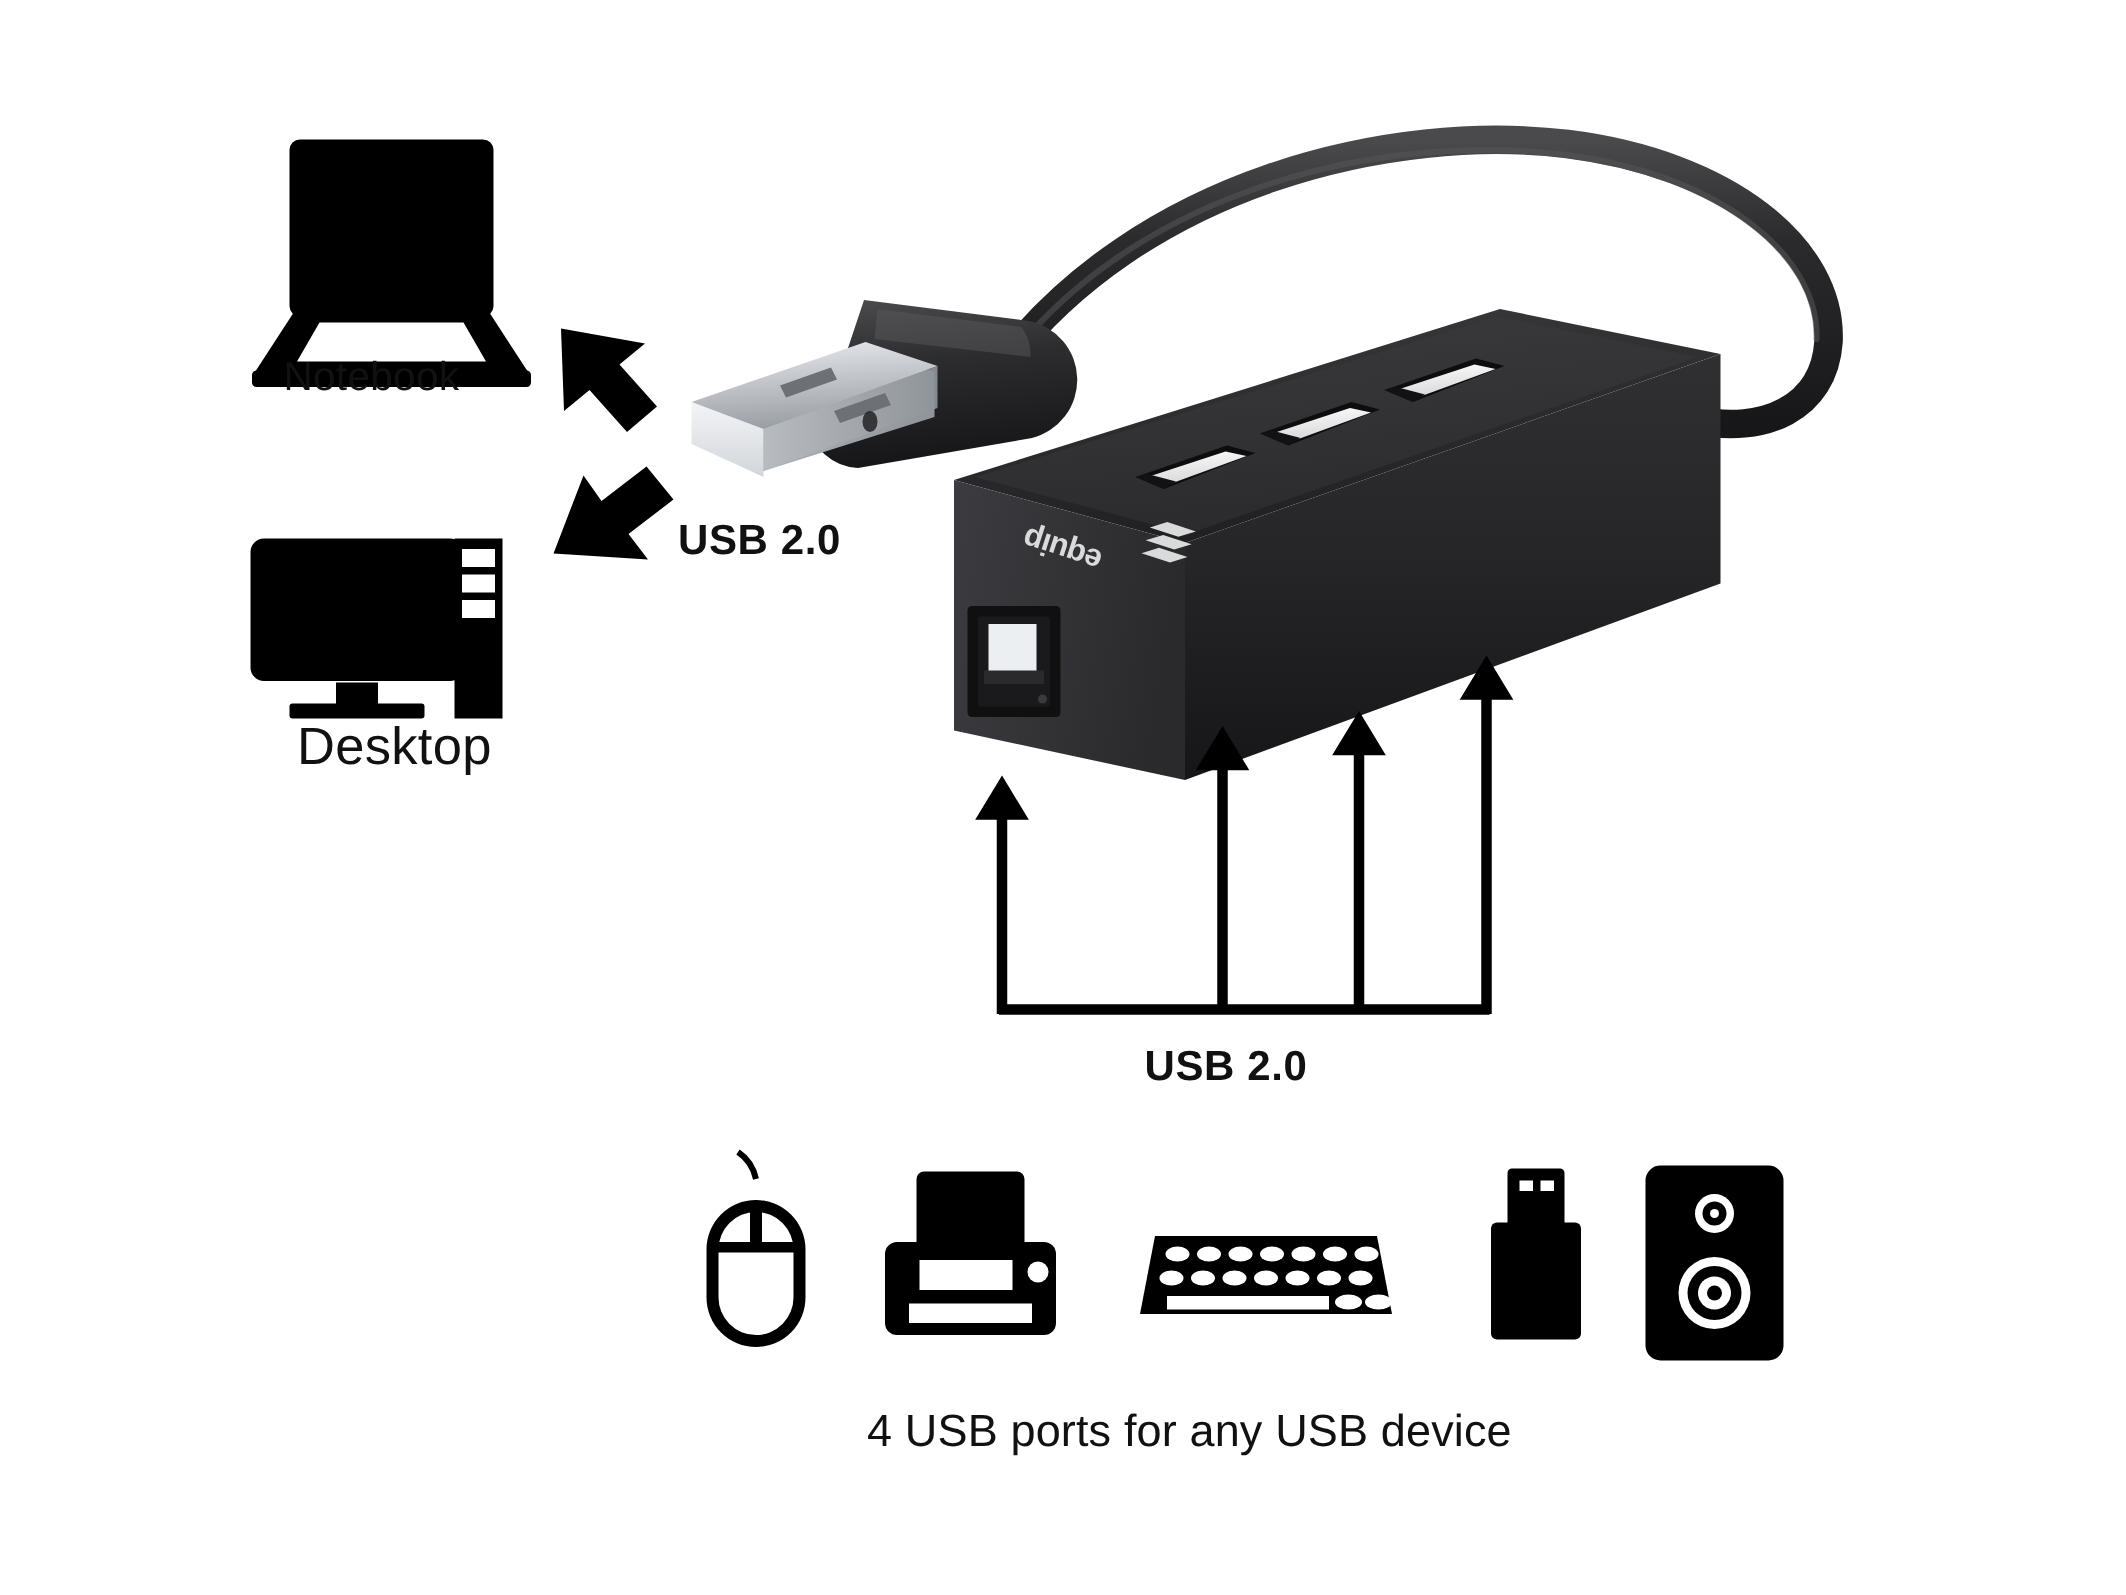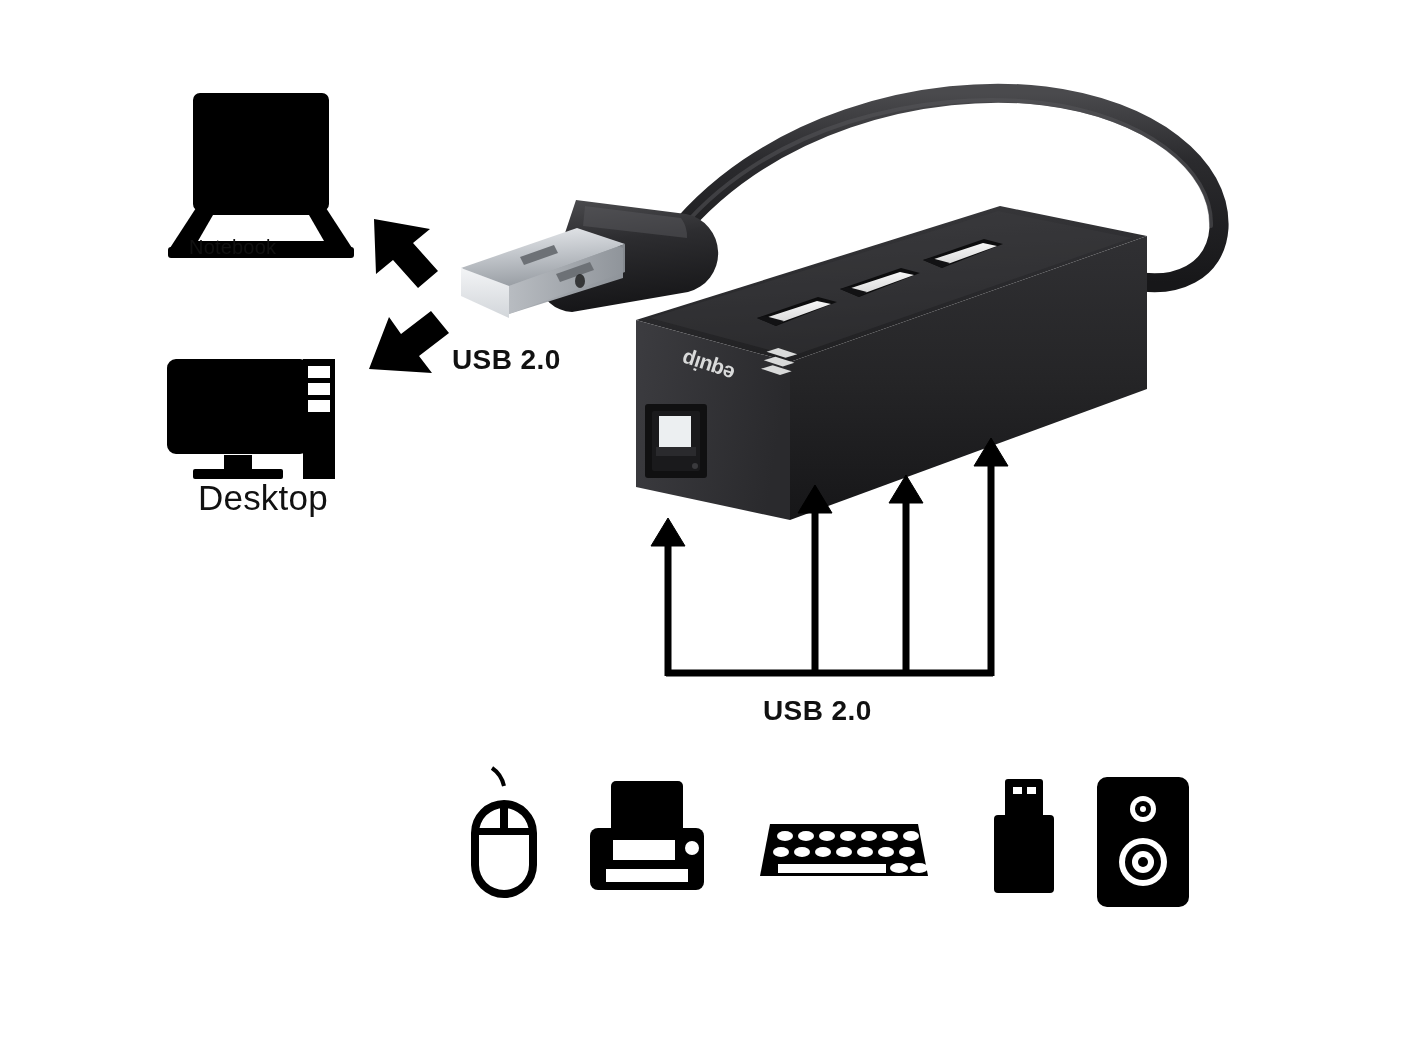--- a/index.html
+++ b/index.html
@@ -5,21 +5,21 @@
   html,body{margin:0;padding:0;background:#ffffff;}
   body{
     width:1417px;height:1063px;position:relative;overflow:hidden;
     font-family:"Liberation Sans","DejaVu Sans",sans-serif;
     color:#000;
   }
   .stage{position:absolute;left:0;top:0;width:1417px;height:1063px;}
   .svg-layer{position:absolute;left:0;top:0;width:1417px;height:1063px;}
 
   .lbl{position:absolute;white-space:nowrap;color:#111;}
-  #label-notebook{left:189px;top:236px;font-size:20px;letter-spacing:.2px;}
+  #label-notebook{left:189px;top:236px;font-size:27px;letter-spacing:.2px;}
   #label-desktop{left:198px;top:478px;font-size:35px;letter-spacing:.2px;}
   #label-usb-top{left:452px;top:344px;font-size:28px;font-weight:bold;letter-spacing:.4px;}
   #label-usb-bottom{left:763px;top:695px;font-size:28px;font-weight:bold;letter-spacing:.4px;}
   #caption-bottom{left:578px;top:938px;font-size:30px;letter-spacing:.1px;}
 </style>
 </head>
 <body>
 
 <div class="stage">
 
@@ -229,14 +229,15 @@
       <circle cx="1169" cy="836" r="3"></circle>
       <circle cx="1117" cy="888" r="3"></circle>
       <circle cx="1169" cy="888" r="3"></circle>
     </g>
   </svg>
 
   <div class="lbl" id="label-notebook">Notebook</div>
   <div class="lbl" id="label-desktop">Desktop</div>
   <div class="lbl" id="label-usb-top">USB 2.0</div>
   <div class="lbl" id="label-usb-bottom">USB 2.0</div>
+  <div class="lbl" id="caption-bottom">4 USB ports for any USB device</div>
 
 </div>
 
 </body></html>

